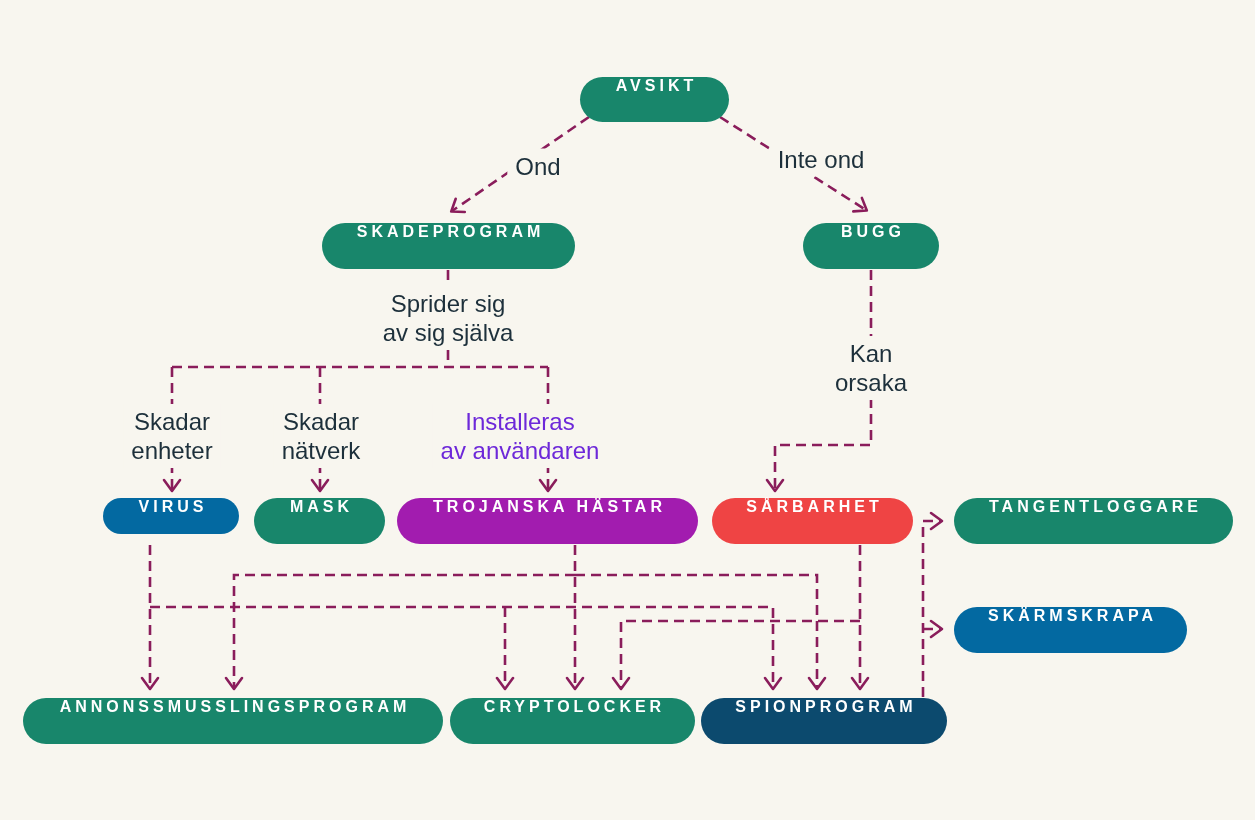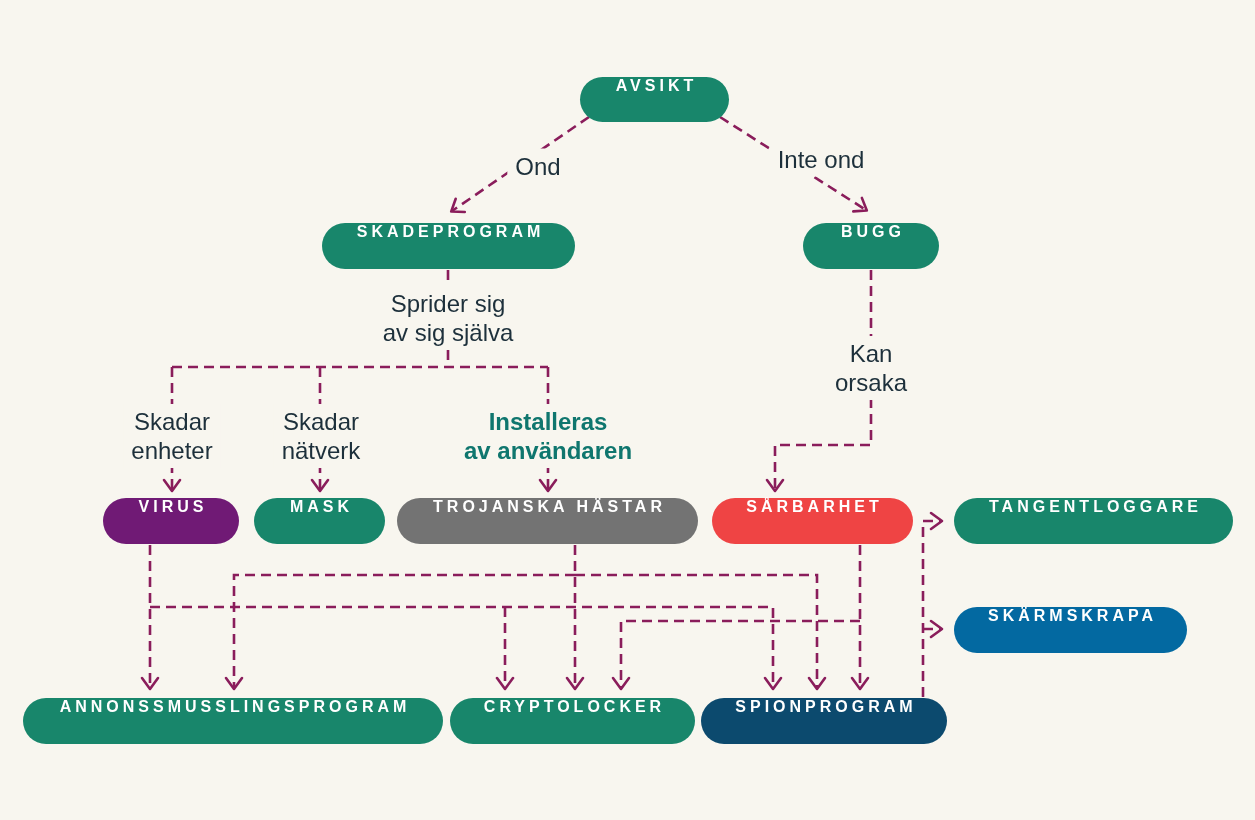--- a/index.html
+++ b/index.html
@@ -71,37 +71,37 @@
       <path d="M 860 621 L 621 621 L 621 688" fill="none" stroke="#8a1d5b" stroke-width="2.6" stroke-dasharray="10 6" marker-end="url(#arrowhead)"></path>
       <path d="M 923 697 L 923 521 L 941 521" fill="none" stroke="#8a1d5b" stroke-width="2.6" stroke-dasharray="10 6" marker-end="url(#arrowhead)"></path>
       <path d="M 923 629 L 941 629" fill="none" stroke="#8a1d5b" stroke-width="2.6" stroke-dasharray="10 6" marker-end="url(#arrowhead)"></path>
     </svg>
     <div class="edge-label" style="left: 506px; top: 166px; color: rgb(29, 48, 59); background: rgb(248, 246, 239); margin-left: 32px;">Ond</div>
     <div class="edge-label" style="left: 801px; top: 159px; color: rgb(29, 48, 59); background: rgb(248, 246, 239); margin-left: 20px;">Inte ond</div>
     <div class="edge-label" style="left: 448px; top: 318px; color: rgb(29, 48, 59); background: rgb(248, 246, 239);">Sprider sig<br>av sig själva</div>
     <div class="edge-label" style="left: 871px; top: 368px; color: rgb(29, 48, 59); background: rgb(248, 246, 239);">Kan<br>orsaka</div>
     <div class="edge-label" style="left: 172px; top: 436px; color: rgb(29, 48, 59); background: rgb(248, 246, 239);">Skadar<br>enheter</div>
     <div class="edge-label" style="left: 321px; top: 436px; color: rgb(29, 48, 59); background: rgb(248, 246, 239);">Skadar<br>nätverk</div>
-    <div class="edge-label" style="left: 548px; top: 436px; color: #0f766e; background: rgb(248, 246, 239); font-weight: bold;">Installeras<br>av användaren</div>
+    <div class="edge-label" style="left: 520px; top: 436px; color: #6d28d9; background: rgb(248, 246, 239);">Installeras<br>av användaren</div>
     <div class="node" style="left: 580px; top: 77px; width: 149px; height: 45px; background: rgb(24, 134, 107); color: rgb(255, 255, 255);">
       <span>AVSIKT</span>
     </div>
     <div class="node" style="left: 322px; top: 223px; width: 253px; height: 46px; background: rgb(24, 134, 107); color: rgb(255, 255, 255);">
       <span>SKADEPROGRAM</span>
     </div>
     <div class="node" style="left: 803px; top: 223px; width: 136px; height: 46px; background: rgb(24, 134, 107); color: rgb(255, 255, 255);">
       <span>BUGG</span>
     </div>
-    <div class="node" style="left: 103px; top: 498px; width: 136px; height: 46px; background: #701a75; color: rgb(255, 255, 255);">
+    <div class="node" style="left: 103px; top: 498px; width: 136px; height: 36px; background: #0369a1; color: rgb(255, 255, 255);">
       <span>VIRUS</span>
     </div>
     <div class="node" style="left: 254px; top: 498px; width: 131px; height: 46px; background: rgb(24, 134, 107); color: rgb(255, 255, 255);">
       <span>MASK</span>
     </div>
-    <div class="node" style="left: 397px; top: 498px; width: 301px; height: 46px; background: #737373; color: rgb(255, 255, 255);">
+    <div class="node" style="left: 397px; top: 498px; width: 301px; height: 46px; background: #a21caf; color: rgb(255, 255, 255);">
       <span>TROJANSKA HÄSTAR</span>
     </div>
     <div class="node" style="left: 712px; top: 498px; width: 201px; height: 46px; background: #ef4444; color: rgb(255, 255, 255);">
       <span>SÅRBARHET</span>
     </div>
     <div class="node" style="left: 954px; top: 498px; width: 279px; height: 46px; background: rgb(24, 134, 107); color: rgb(255, 255, 255);">
       <span>TANGENTLOGGARE</span>
     </div>
     <div class="node" style="left: 954px; top: 607px; width: 233px; height: 46px; background: #0369a1; color: rgb(255, 255, 255);">
       <span>SKÄRMSKRAPA</span>

